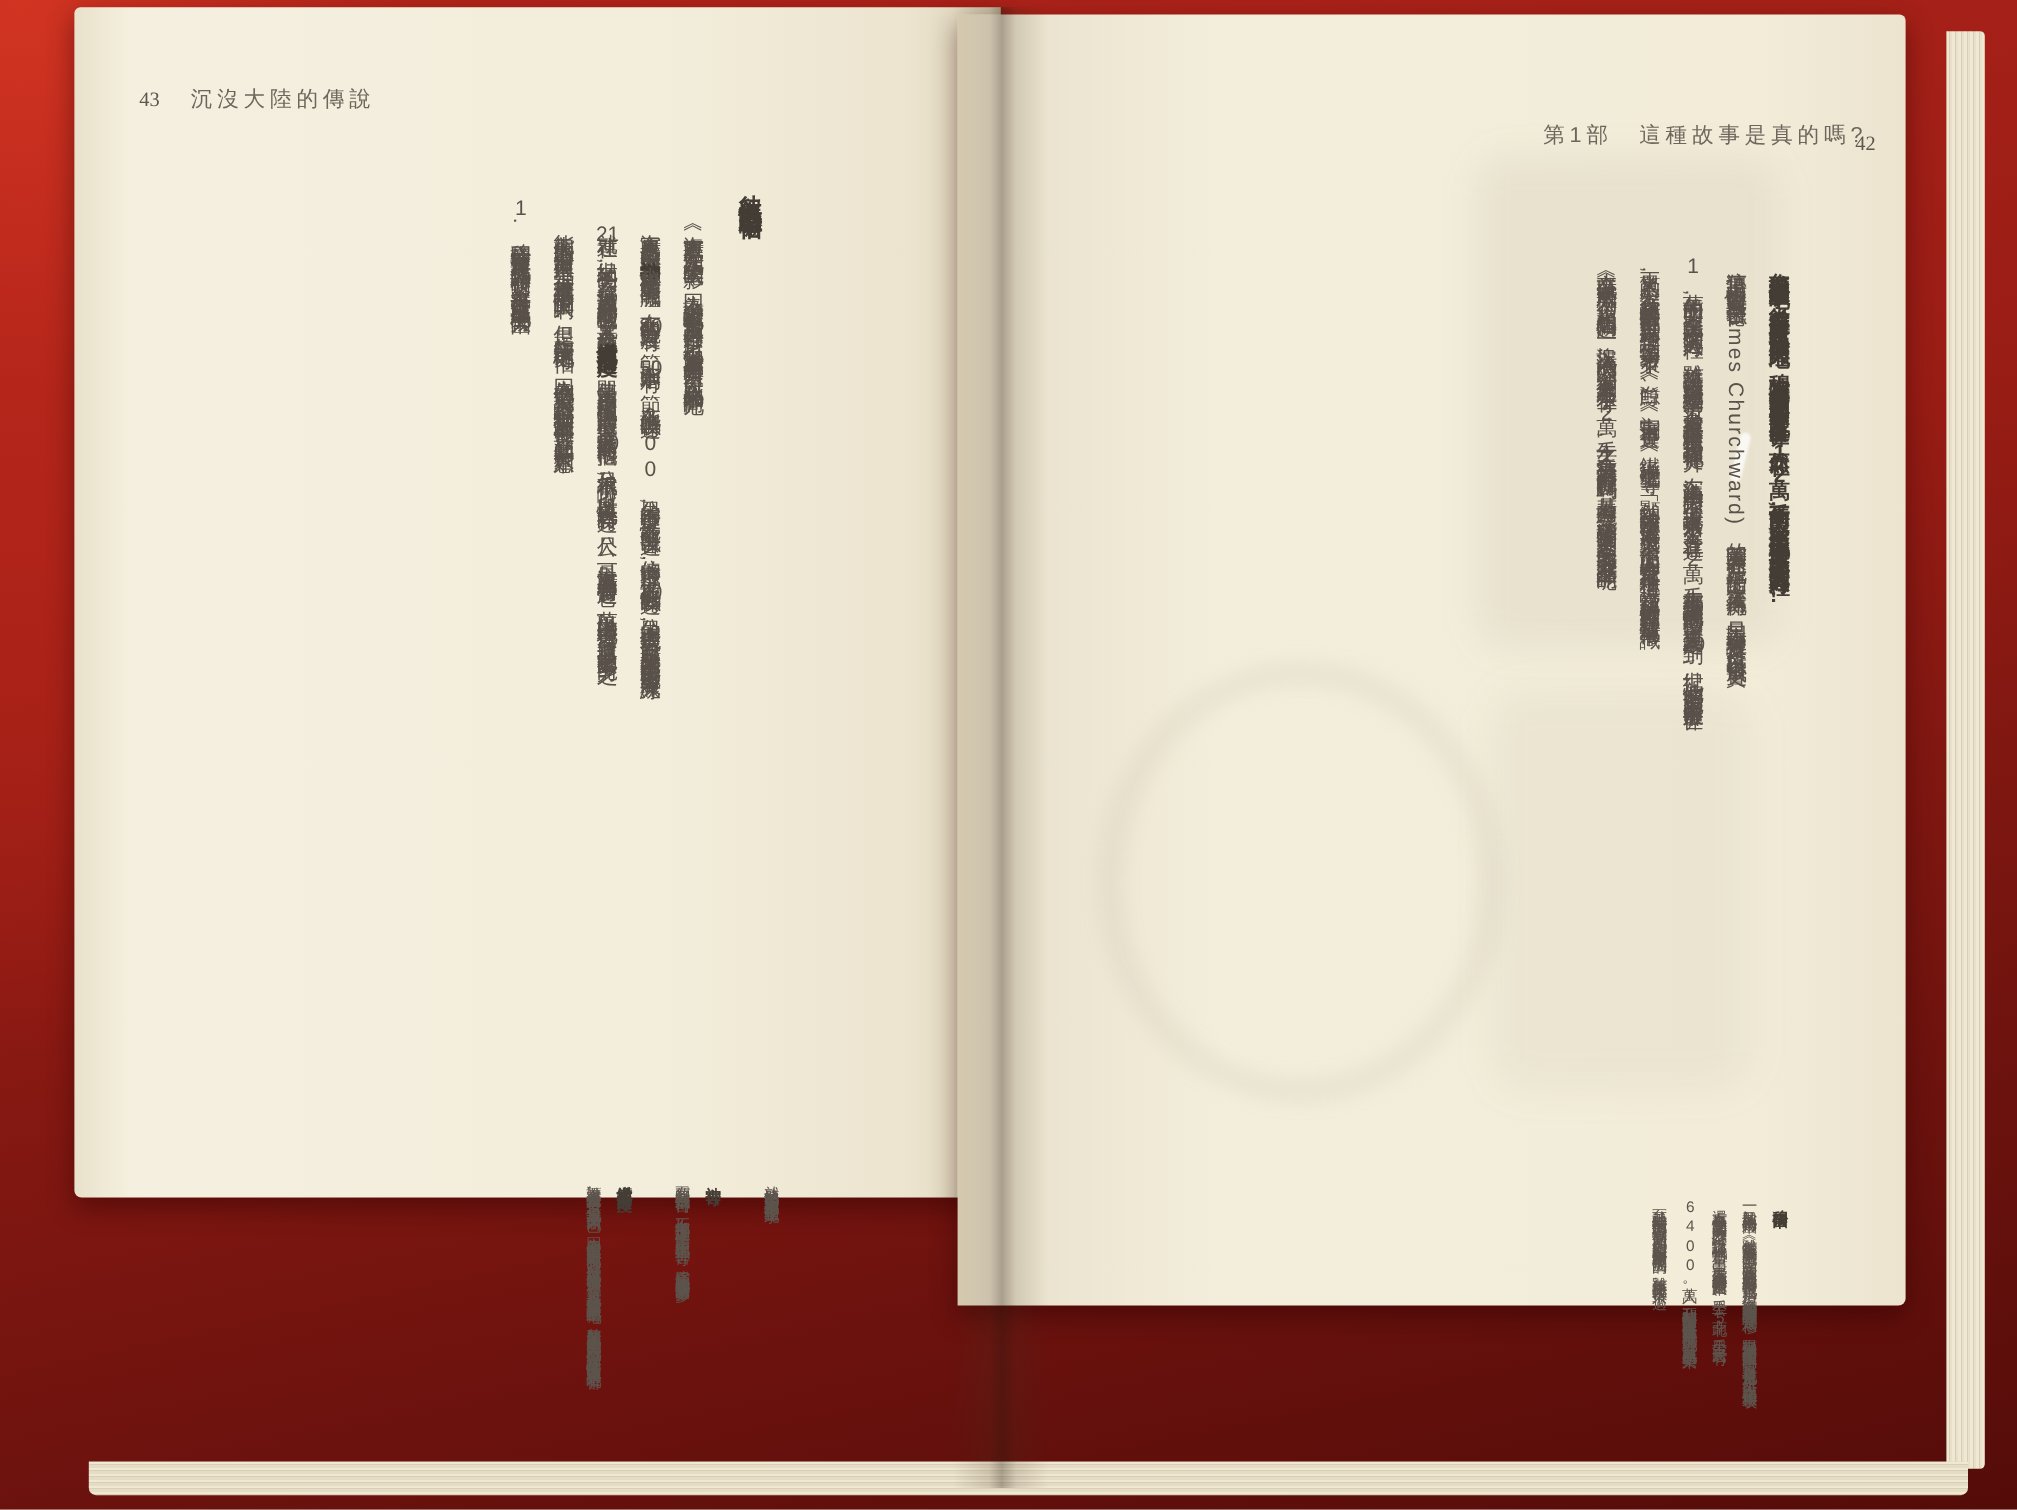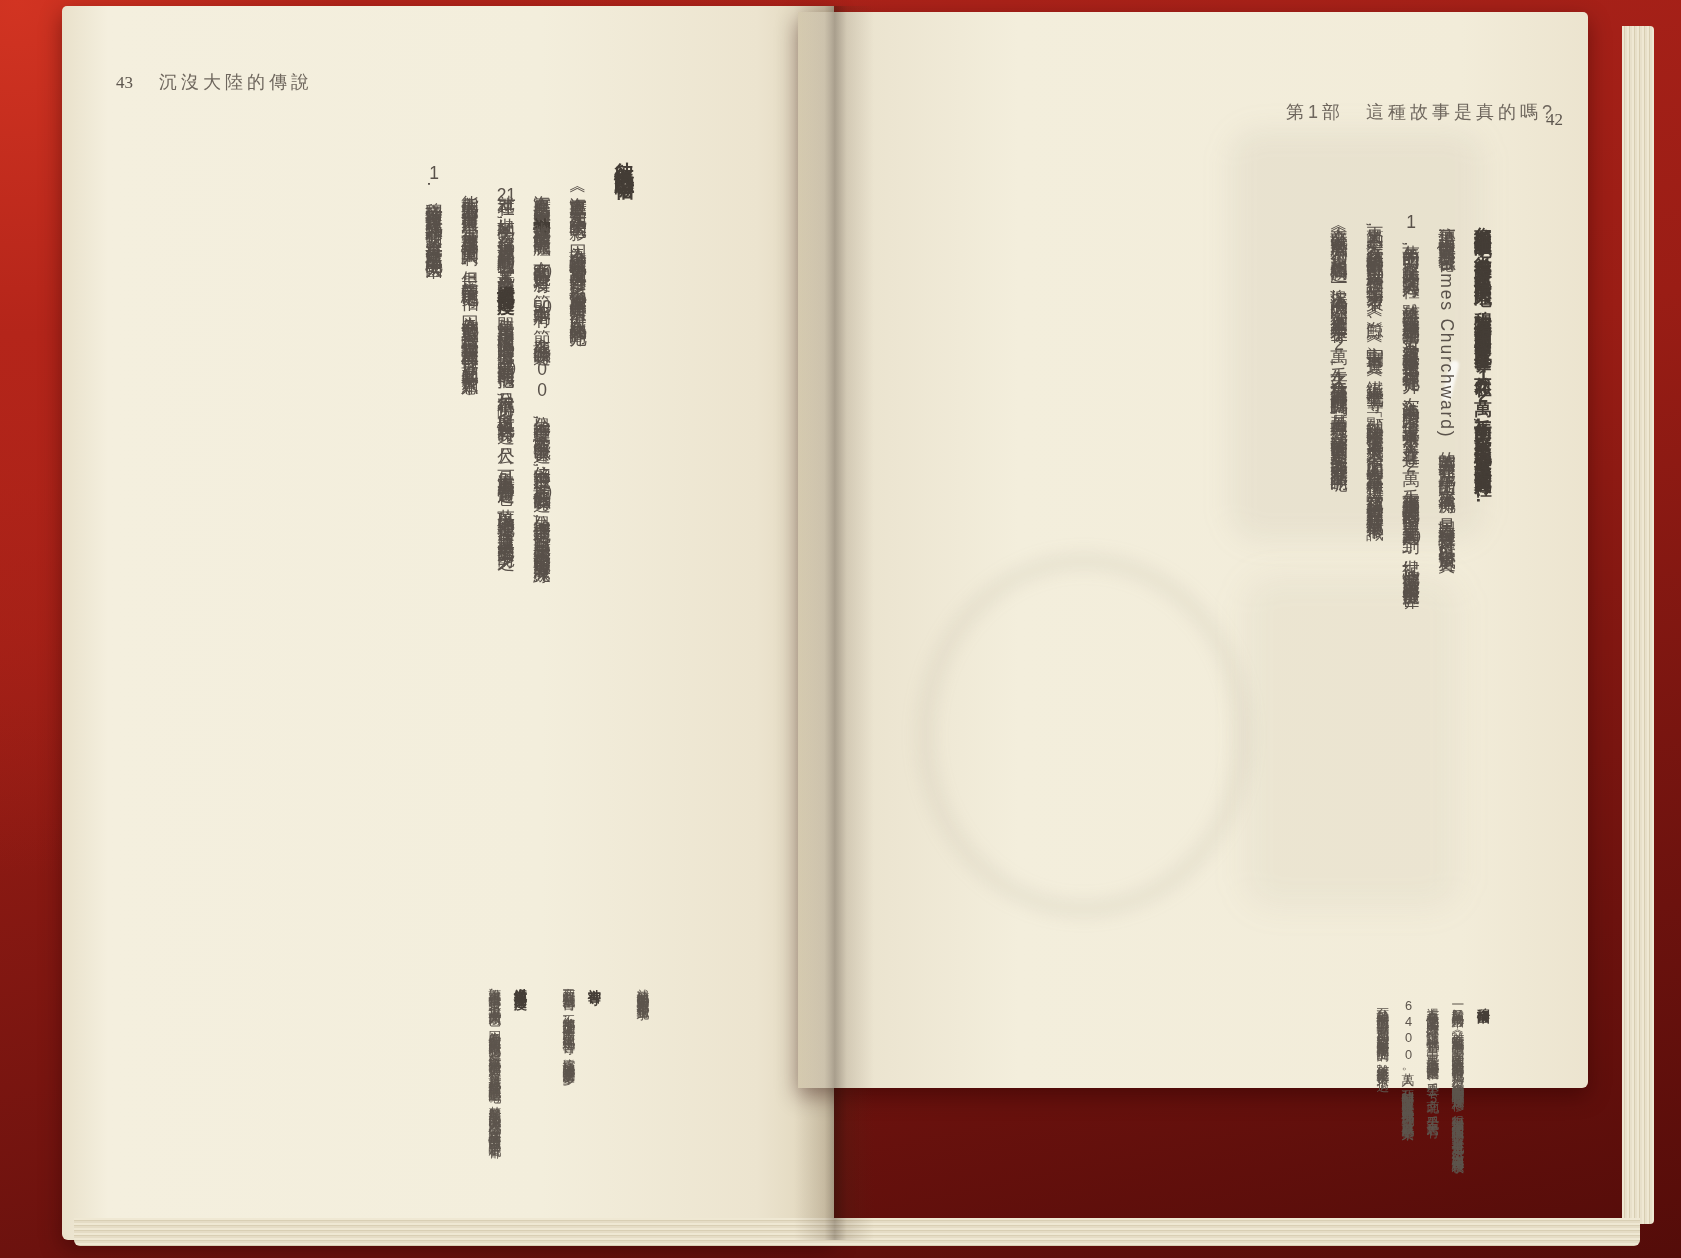--- a/index.html
+++ b/index.html
@@ -5,21 +5,21 @@
   html,body{margin:0;padding:0;}
   body{
     width:1681px;height:1258px;position:relative;overflow:hidden;
     font-family:"Liberation Sans","DejaVu Sans",sans-serif;
     background:
       radial-gradient(circle at 1% 0%, #d23422 0, #b4251a 16%, rgba(0,0,0,0) 42%),
       linear-gradient(168deg, #b2241b 0%, #9a1d15 40%, #6c120e 78%, #540c09 100%);
   }
   .page{position:absolute;box-shadow:0 8px 22px rgba(40,0,0,.45);}
   .page-left{
-    left:62px;top:6px;width:772px;height:1234px;border-radius:5px 0 0 6px;
+    left:62px;top:6px;width:772px;height:992px;border-radius:5px 0 0 6px;
     background:linear-gradient(to right,#e9e1cb 0%,#f4efde 6%,#f3eedc 62%,#ece4cf 90%,#ddd2b7 100%);
   }
   .page-right{
     left:798px;top:12px;width:790px;height:1076px;border-radius:0 5px 6px 0;
     background:linear-gradient(to right,#d8cdb2 0%,#e9e1cc 4%,#f3eedc 28%,#f2ecd9 84%,#ece4cf 100%);
   }
   .gutter{
     position:absolute;left:794px;top:6px;width:80px;height:1234px;z-index:4;pointer-events:none;
     background:linear-gradient(to right,rgba(70,50,30,0) 0%,rgba(70,50,30,.16) 38%,rgba(45,30,18,.34) 51%,rgba(70,50,30,.14) 66%,rgba(70,50,30,0) 100%);
   }

